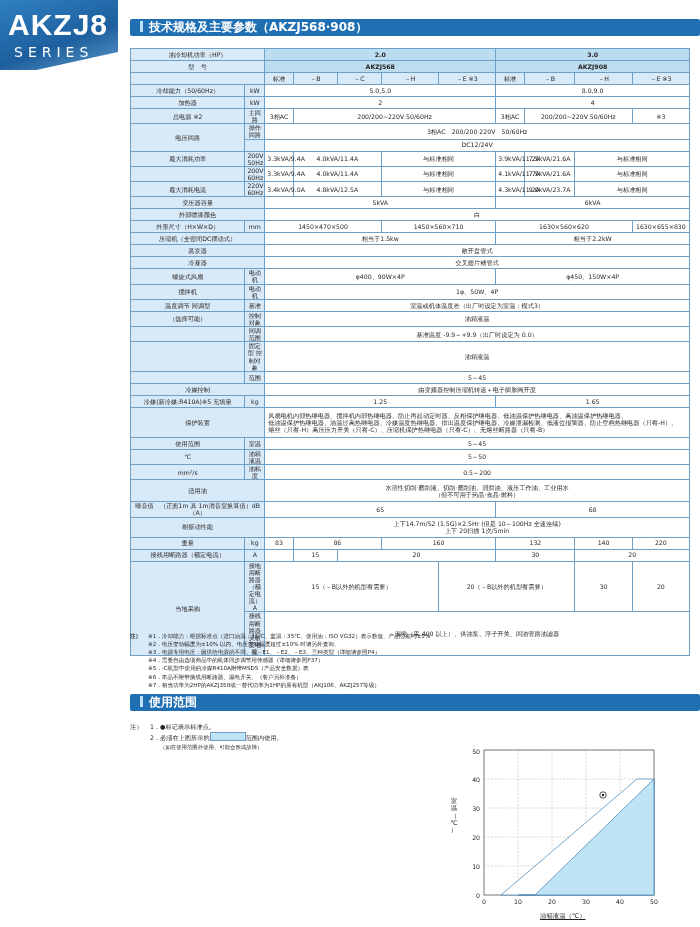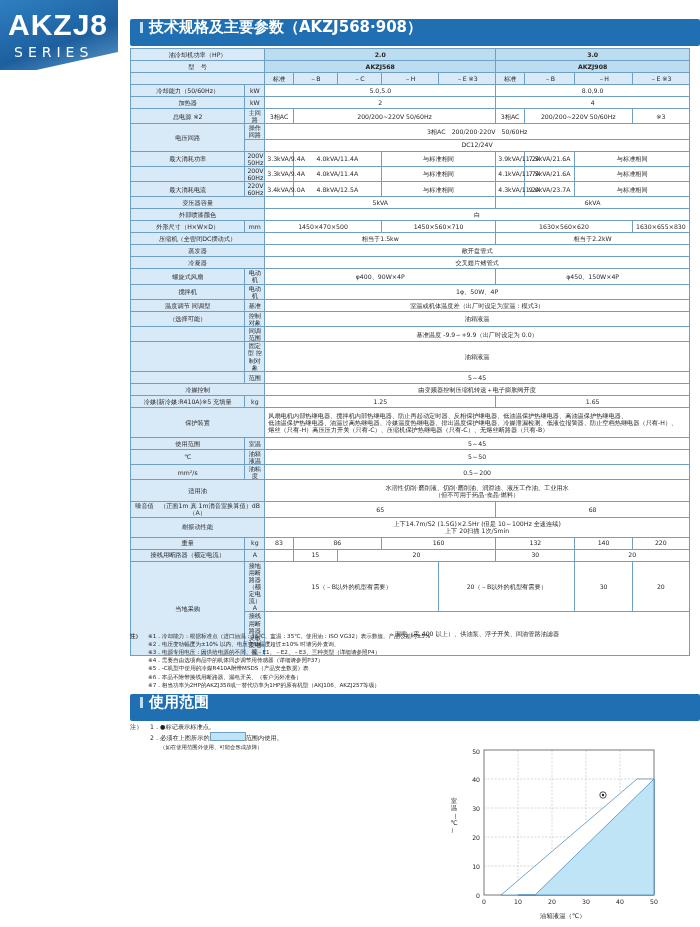--- a/index.html
+++ b/index.html
@@ -28,22 +28,22 @@
   .banner:after{
     content:"";position:absolute;left:0;bottom:0;width:118px;height:34px;
     background:#ffffff;
   }
   .banner .tri{
     position:absolute;left:0;bottom:26px;width:0;height:0;
     border-left:118px solid transparent;border-bottom:26px solid #ffffff;
   }
   
   .sec-title{
-    position:absolute;height:27px;line-height:17px;
-    background:#1f6fb2;color:#fff;font-weight:bold;font-size:15px;
+    position:absolute;height:17px;line-height:17px;
+    background:#1f6fb2;color:#fff;font-weight:bold;font-size:12px;
     padding-left:10px;border-radius:2px 2px 2px 2px;
   }
   .sec-title.t1{left:130px;top:19px;width:560px;}
   .sec-title.t2{left:130px;top:694px;width:560px;}
   .sec-title .bullet{display:inline-block;width:3px;height:11px;background:#bfe0f4;margin-right:6px;vertical-align:-1px;}
   
   table.spec{
     position:absolute;left:130px;top:48px;width:560px;
     border-collapse:collapse;table-layout:fixed;
   }
@@ -71,21 +71,21 @@
     font-size:6.2px;line-height:1.6;
   }
   .swatch{display:inline-block;width:34px;height:7px;background:#bfe4f5;border:0.5px solid #6f9fc4;vertical-align:-1px;}
   .sub{font-size:5.4px;color:#333;}
   
   .chart-wrap{position:absolute;left:448px;top:742px;width:240px;height:180px;}
   .ylab{
     position:absolute;left:0px;top:56px;width:12px;
     font-size:6.4px;text-align:center;line-height:1.15;
   }
-  .xlab{position:absolute;left:92px;top:170px;font-size:6.4px;}
+  .xlab{position:absolute;left:92px;top:170px;font-size:6.4px;text-decoration:underline;}
   svg.plot{position:absolute;left:14px;top:0;}
 </style>
 </head>
 <body>
 
 <div class="banner">
   <div class="akzj">AKZJ8</div>
   <div class="series">SERIES</div>
   <div class="tri"></div>
 </div>

